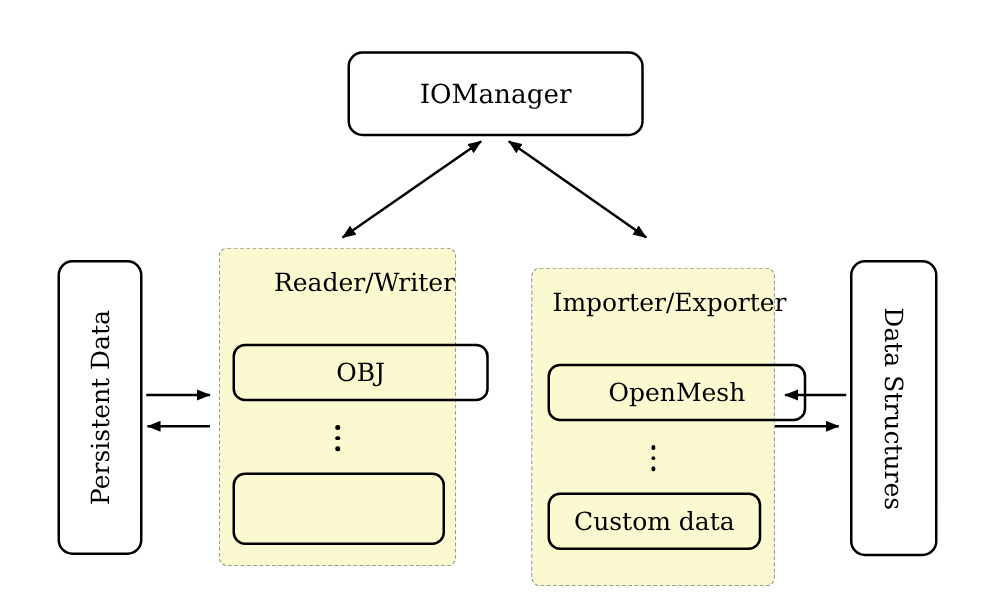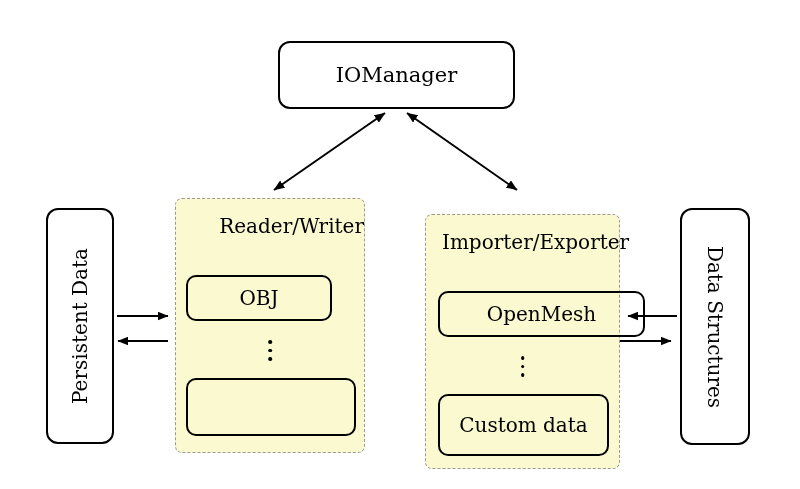--- a/index.html
+++ b/index.html
@@ -55,24 +55,24 @@
     border-radius: 10px;
     background: transparent;
     display: flex;
     flex-direction: column;
     align-items: center;
     justify-content: center;
     text-align: center;
     font-size: 20px;
     line-height: 25px;
   }
-  #panel-reader-writer .item-top    { left: 10px; top: 76px; width: 146px; height: 46px; }
+  #panel-reader-writer .item-top    { left: 10px; top: 76px; width: 205px; height: 46px; }
   #panel-reader-writer .item-bottom { left: 10px; top: 179px; width: 170px; height: 58px; }
   #panel-importer-exporter .item-top    { left: 12px; top: 76px; width: 207px; height: 46px; }
-  #panel-importer-exporter .item-bottom { left: 12px; top: 179px; width: 171px; height: 62px; }
+  #panel-importer-exporter .item-bottom { left: 12px; top: 179px; width: 171px; height: 46px; }
   .dots {
     position: absolute;
     left: 50%;
     top: 141px;
     transform: translateX(-50%);
     display: flex;
     flex-direction: column;
     gap: 5px;
   }
   .dots i {

